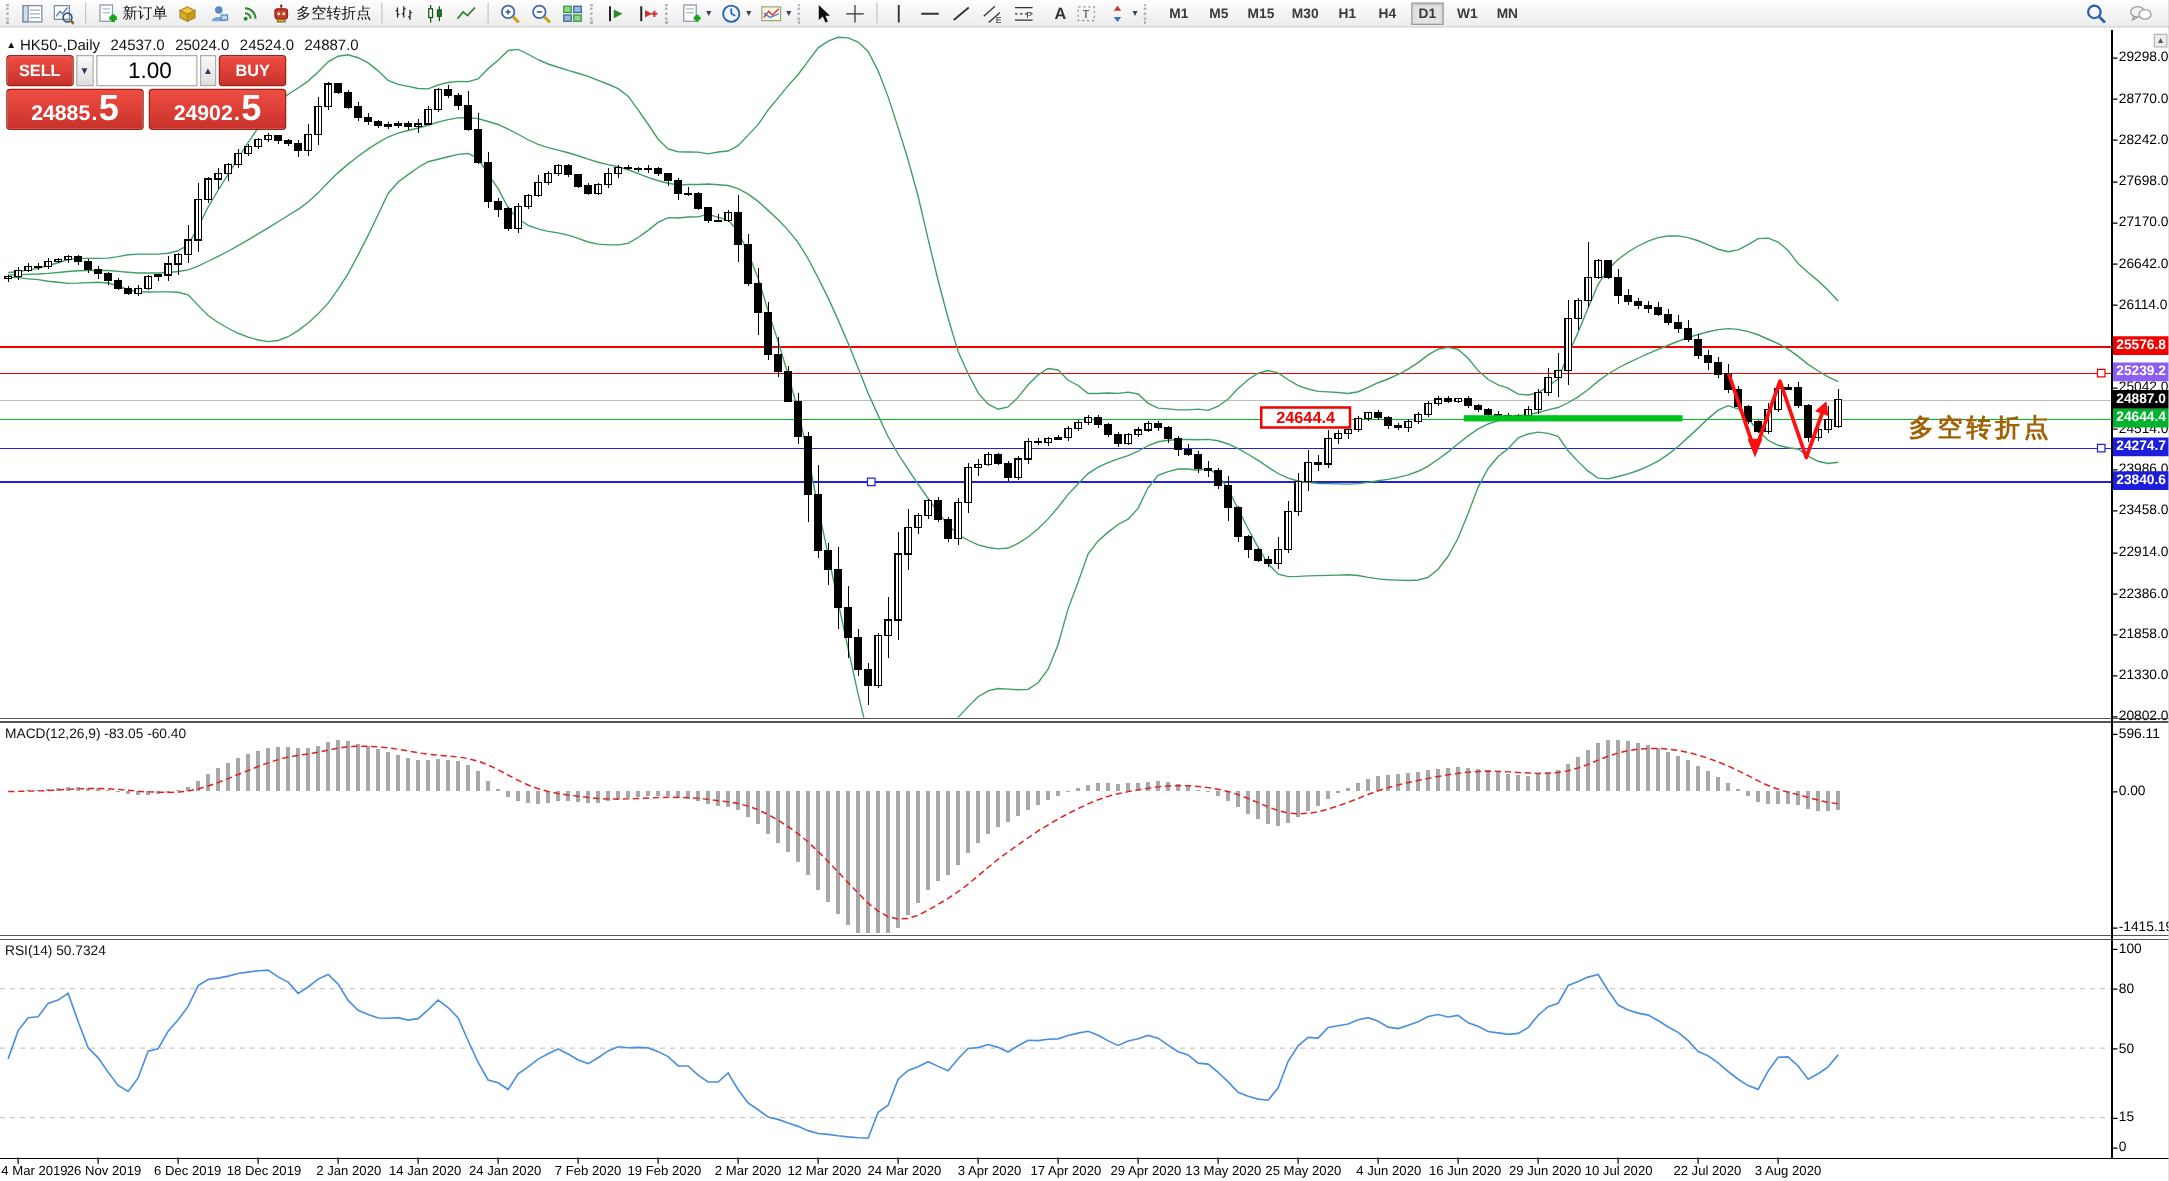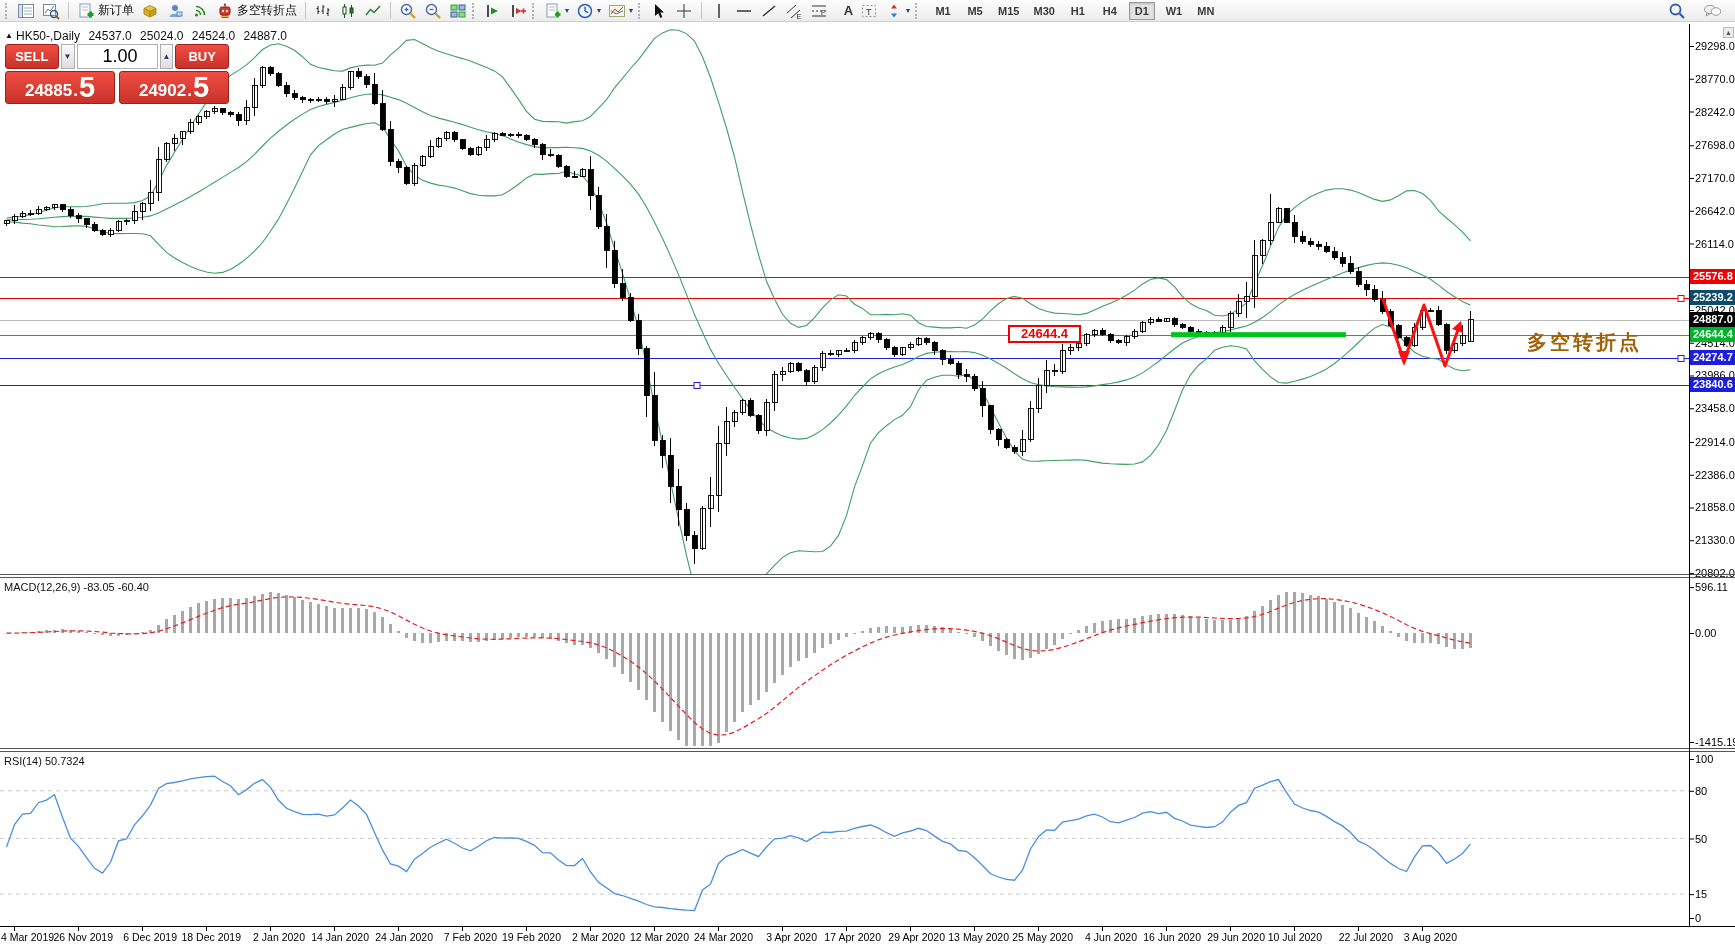--- a/index.html
+++ b/index.html
@@ -628,21 +628,21 @@
         <span class="ax-tick" style="top: 543px;">20802.0</span>
         <span class="ax-tick" style="top: 557.1px;">596.11</span>
         <span class="ax-tick" style="top: 603px;">0.00</span>
         <span class="ax-tick" style="top: 711.97px;">-1415.19</span>
         <span class="ax-tick" style="top: 729px;">100</span>
         <span class="ax-tick" style="top: 760.8px;">80</span>
         <span class="ax-tick" style="top: 808.5px;">50</span>
         <span class="ax-tick" style="top: 864.15px;">15</span>
         <span class="ax-tick" style="top: 888px;">0</span>
         <span class="ax-box" style="top: 245.823px; background: rgb(242, 0, 0); color: rgb(255, 255, 255);">25576.8</span>
-        <span class="ax-box" style="top: 266.764px; background: #0c4a6e; color: rgb(255, 255, 255);">25239.2</span>
+        <span class="ax-box" style="top: 266.764px; background: #8b5cf6; color: rgb(255, 255, 255);">25239.2</span>
         <span class="ax-box" style="top: 288.611px; background: rgb(0, 0, 0); color: rgb(255, 255, 255);">24887.0</span>
         <span class="ax-box" style="top: 303.659px; background: rgb(0, 178, 44); color: rgb(255, 255, 255);">24644.4</span>
         <span class="ax-box" style="top: 326.591px; background: rgb(29, 29, 222); color: rgb(255, 255, 255);">24274.7</span>
         <span class="ax-box" style="top: 353.518px; background: rgb(29, 29, 222); color: rgb(255, 255, 255);">23840.6</span>
       </div>
     <div id="pane-overlay">
       <div class="pane-label" style="top:558px">MACD(12,26,9) -83.05 -60.40</div>
       <div class="pane-label" style="top:732px">RSI(14) 50.7324</div>
     </div>
     <div id="date-overlay">

